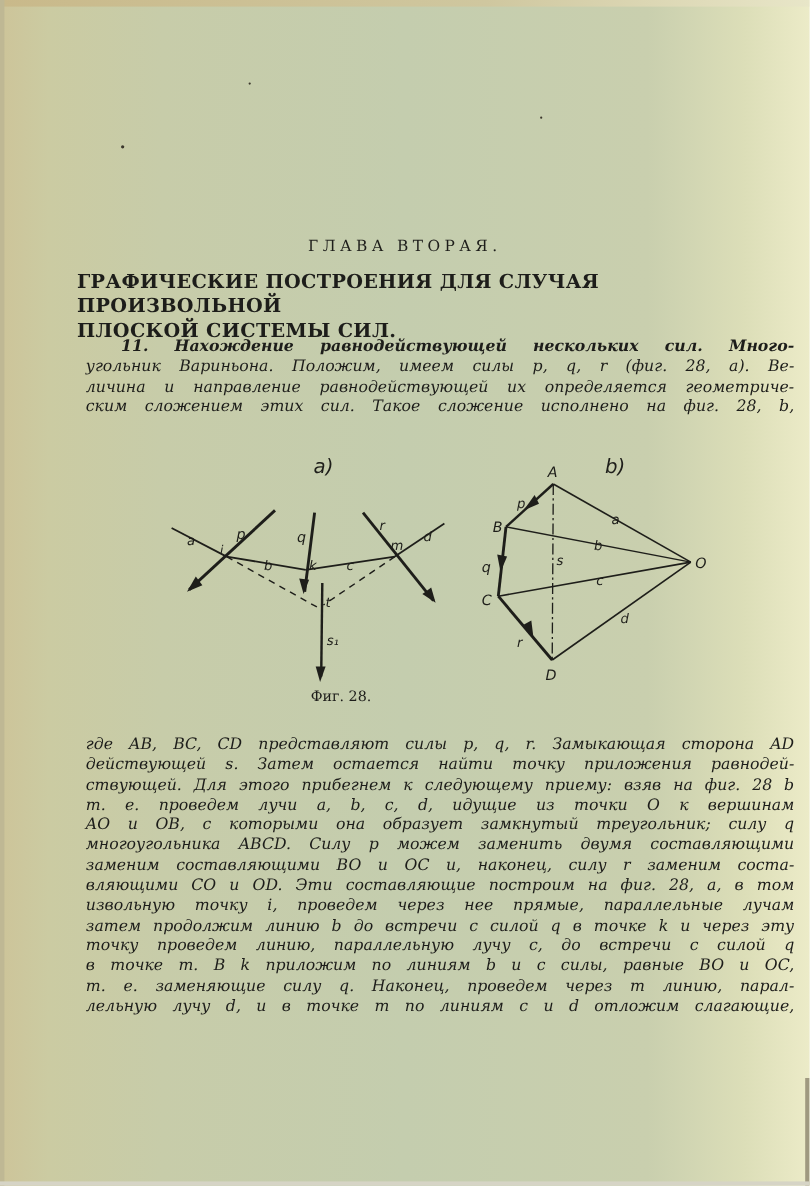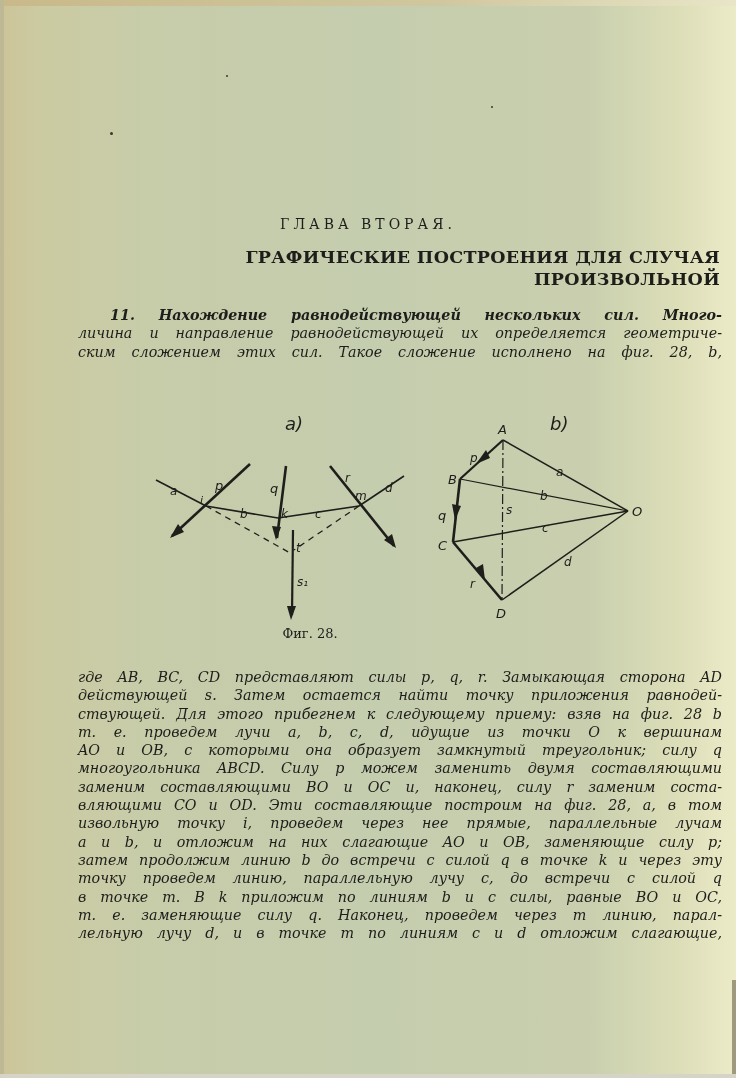--- a/index.html
+++ b/index.html
@@ -14,21 +14,21 @@
   .leftedge { position:absolute; left:0; top:0; width:4px; height:1078px; background:#bfb894; }
   .rightshade { position:absolute; right:0; top:980px; width:4px; height:98px; background:#6d6250; opacity:.6;}
   .bottomstrip { position:absolute; left:0; bottom:0; width:736px; height:4px; background:#d6d4c6; }
   .dust { position:absolute; width:3px; height:3px; border-radius:50%; background:#3b372c; }
 
   .chapter {
     position:absolute; top:216px; left:0; width:736px; text-align:center;
     font-size:14px; letter-spacing:4px; font-family:"DejaVu Serif", serif;
   }
   .title {
-    position:absolute; top:246px; left:70px; width:650px; text-align:right;
+    position:absolute; top:246px; left:70px; width:650px; text-align:left;
     font-family:"DejaVu Serif", serif; font-weight:bold; font-size:17.5px; line-height:22px;
     letter-spacing:0.3px;
   }
   .para {
     position:absolute; left:78px; width:644px;
     font-family:"DejaVu Serif", serif; font-size:14.3px; line-height:18.3px;
     text-align:justify; text-align-last:justify;font-style:italic;
   }
   .para .line { display:block; white-space:nowrap; text-align:justify; text-align-last:justify; }
   .para .indent { padding-left:32px; }
@@ -47,24 +47,26 @@
 <div class="rightshade"></div>
 <div class="bottomstrip"></div>
 <div class="dust" style="left:110px;top:132px"></div>
 <div class="dust" style="left:226px;top:75px;width:2px;height:2px"></div>
 <div class="dust" style="left:491px;top:106px;width:2px;height:2px"></div>
 
 <div class="chapter">ГЛАВА ВТОРАЯ.</div>
 
 <div class="title">
   <div>ГРАФИЧЕСКИЕ ПОСТРОЕНИЯ ДЛЯ СЛУЧАЯ ПРОИЗВОЛЬНОЙ</div>
+  <div>ПЛОСКОЙ СИСТЕМЫ СИЛ.</div>
 </div>
 
 <div class="para" style="top:306px">
   <span class="line indent bold">11. Нахождение равнодействующей нескольких сил. Много-</span>
+  <span class="line">угольник Вариньона. Положим, имеем силы p, q, r (фиг. 28, a). Ве-</span>
   <span class="line">личина и направление равнодействующей их определяется геометриче-</span>
   <span class="line">ским сложением этих сил. Такое сложение исполнено на фиг. 28, b,</span>
 </div>
 
 <svg class="fig" style="left:140px;top:400px" width="300" height="230" viewBox="0 0 300 230">
   <text x="145" y="30" font-size="18">a)</text>
 
   <line x1="16" y1="80" x2="66" y2="106" stroke="#1e1e1a" stroke-width="1.6"></line>
 
   <line x1="110" y1="64" x2="32" y2="136" stroke="#1e1e1a" stroke-width="2.6"></line>
@@ -137,19 +139,18 @@
 <div class="para" style="top:668px">
   <span class="line">где AB, BC, CD представляют силы p, q, r. Замыкающая сторона AD</span>
   <span class="line">действующей s. Затем остается найти точку приложения равнодей-</span>
   <span class="line">ствующей. Для этого прибегнем к следующему приему: взяв на фиг. 28 b</span>
   <span class="line">т. е. проведем лучи a, b, c, d, идущие из точки O к вершинам</span>
   <span class="line">AO и OB, с которыми она образует замкнутый треугольник; силу q</span>
   <span class="line">многоугольника ABCD. Силу p можем заменить двумя составляющими</span>
   <span class="line">заменим составляющими BO и OC и, наконец, силу r заменим соста-</span>
   <span class="line">вляющими CO и OD. Эти составляющие построим на фиг. 28, a, в том</span>
   <span class="line">извольную точку i, проведем через нее прямые, параллельные лучам</span>
-  <span class="line">a и b, и отложим на них слагающие AO и OB, заменяющие силу p;</span>
   <span class="line">затем продолжим линию b до встречи с силой q в точке k и через эту</span>
   <span class="line">точку проведем линию, параллельную лучу c, до встречи с силой q</span>
   <span class="line">в точке m. В k приложим по линиям b и c силы, равные BO и OC,</span>
   <span class="line">т. е. заменяющие силу q. Наконец, проведем через m линию, парал-</span>
   <span class="line">лельную лучу d, и в точке m по линиям c и d отложим слагающие,</span>
 </div>
 
 </body></html>

